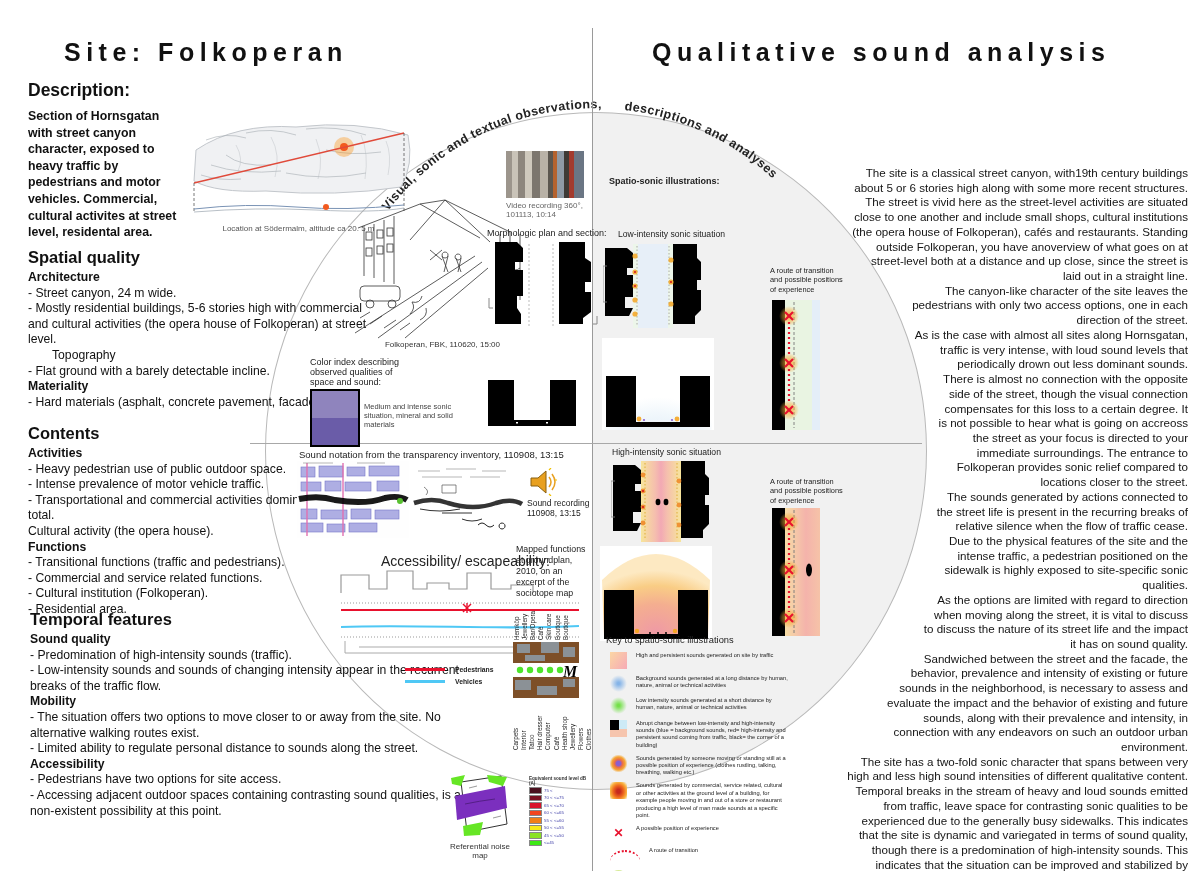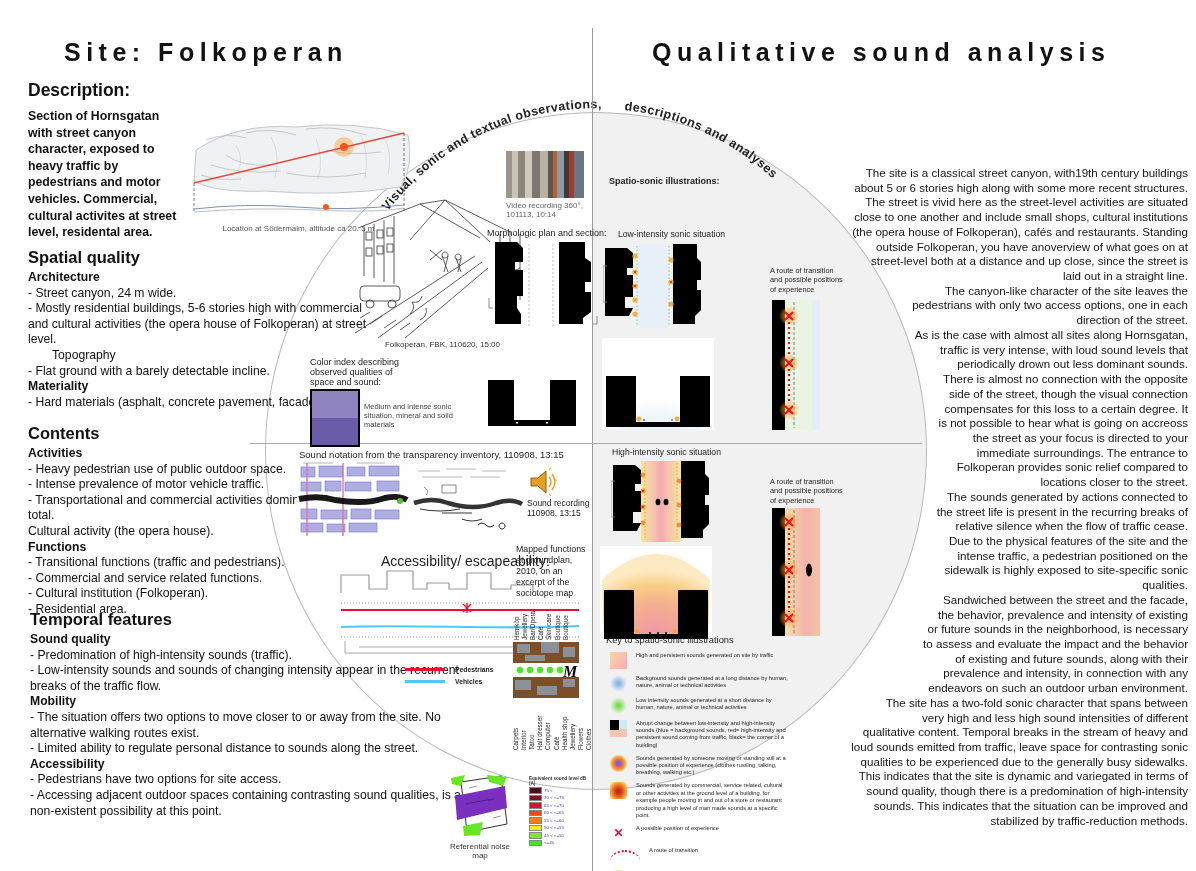--- a/index.html
+++ b/index.html
@@ -596,18 +596,19 @@
 
   <div id="analysis-text">
     <div class="float-shape"></div>
     <div>
 
     <div class="para">The site is a classical street canyon, with19th century buildings about 5 or 6 stories high along with some more recent structures. The street is vivid here as the street-level activities are situated close to one another and include small shops, cultural institutions (the opera house of Folkoperan), cafés and restaurants. Standing outside Folkoperan, you have anoverview of what goes on at street-level both at a distance and up close, since the street is laid out in a straight line.</div>
         <div class="para">The canyon-like character of the site leaves the pedestrians with only two access options, one in each direction of the street.</div>
         <div class="para">As is the case with almost all sites along Hornsgatan, traffic is very intense, with loud sound levels that periodically drown out less dominant sounds. There is almost no connection with the opposite side of the street, though the visual connection compensates for this  loss to a certain degree. It is not possible to hear what is going on accreoss the street as your focus is directed to your immediate surroundings. The entrance to Folkoperan provides sonic relief compared to locations closer to the street.</div>
         <div class="para">The sounds generated by actions connected to the street life is present in the recurring breaks of relative silence when the flow of traffic cease.</div>
         <div class="para">Due to the physical features of the site and the intense traffic, a pedestrian positioned on the sidewalk is highly exposed to site-specific sonic qualities.</div>
+        <div class="para">As the options are limited with regard to direction when moving along the street, it is vital to discuss to discuss the nature of its street life and the impact it has on sound quality.</div>
         <div class="para">Sandwiched between the street and the facade, the behavior, prevalence and intensity of existing or future sounds in the neighborhood, is necessary to assess and evaluate the impact and the behavior of existing and future sounds, along with their prevalence and intensity, in connection with any endeavors on such an outdoor urban environment.</div>
         <div class="para">The site has a two-fold sonic character that spans between very high and less high sound intensities of different qualitative content. Temporal breaks in the stream of heavy and loud sounds emitted from traffic, leave space for contrasting sonic qualities to be experienced due to the generally busy sidewalks. This indicates that the site is dynamic and variegated in terms of sound quality, though there is a predomination of high-intensity sounds. This indicates that the situation can be improved and stabilized by traffic-reduction methods.</div>
       </div>
   </div>
 
 </div>
 
 </body></html>

